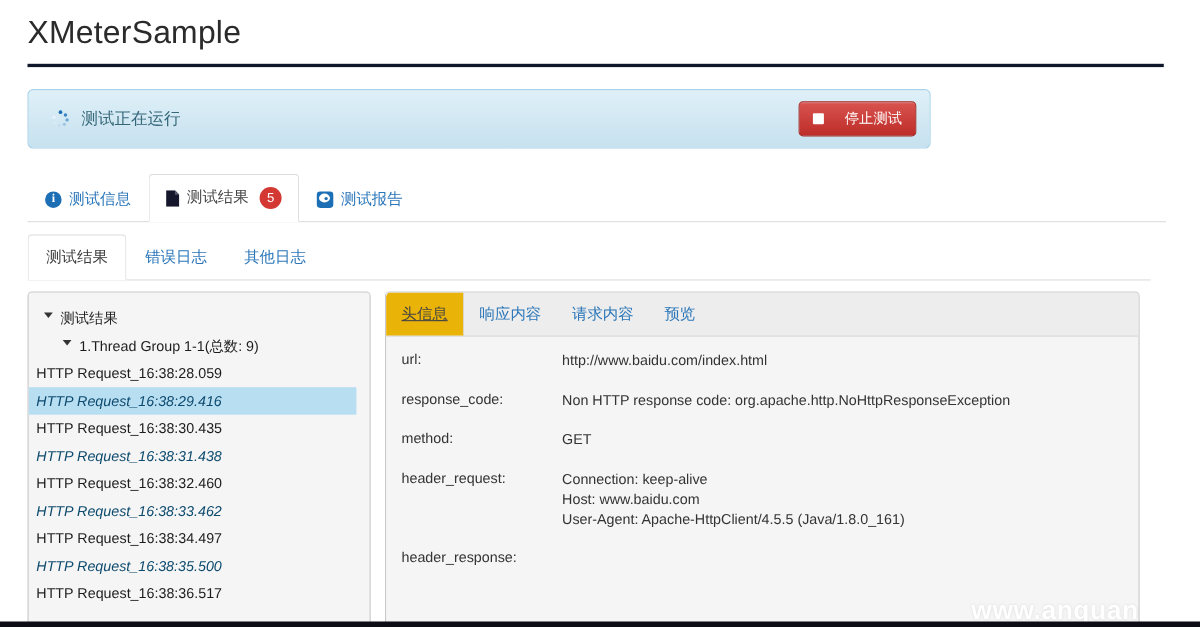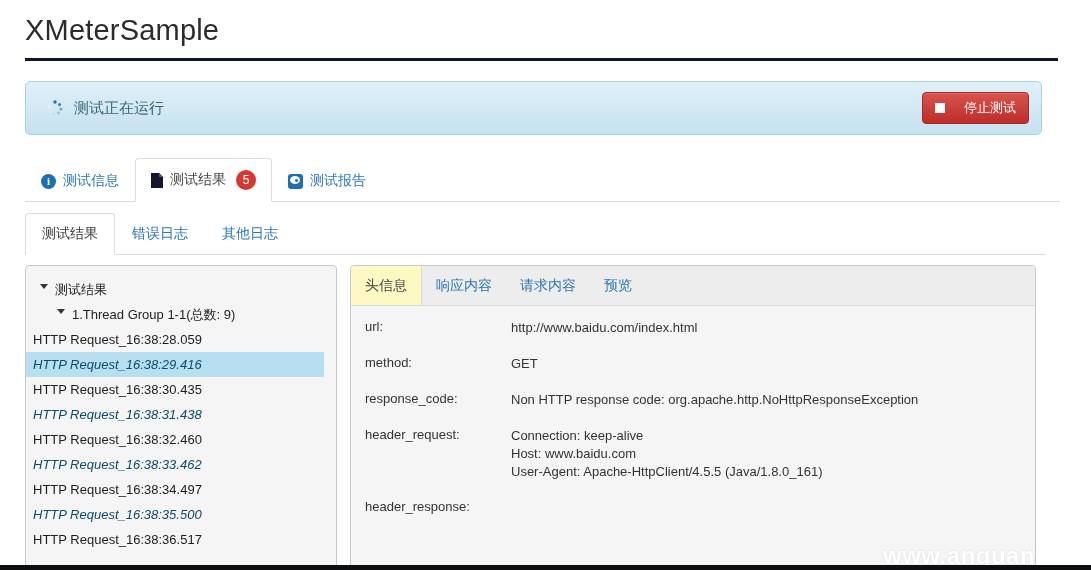--- a/index.html
+++ b/index.html
@@ -5,21 +5,21 @@
   * { margin: 0; padding: 0; box-sizing: border-box; }
   html, body { width: 1091px; height: 570px; overflow: hidden; background: #fff;
     font-family: "Liberation Sans", "DejaVu Sans", sans-serif; }
   .container { margin-left: 25px; position: relative; }
 
   
   .page-title { margin-top: 14px; font-size: 29px; font-weight: 400; color: #2b2b2b;
     padding-bottom: 11px; border-bottom: 3px solid #0f172a; width: 1033px; letter-spacing: 0.2px; }
 
   
-  .alert { width: 1017px; height: 54px; margin-top: 20px; border: 1px solid #a8d2e8;
+  .alert { width: 821px; height: 54px; margin-top: 20px; border: 1px solid #a8d2e8;
     border-radius: 5px; background: linear-gradient(to bottom, #dff0f8, #c6e1ef);
     display: flex; align-items: center; padding: 0 12px 0 20px; }
   .alert-msg { color: #356779; font-size: 15px; margin-left: 10px; flex: 1; }
   .spinner { width: 18px; height: 18px; display: inline-block; }
   .btn-danger { background: linear-gradient(to bottom, #d9534f, #bd2d29); border: 1px solid #a82824;
     border-radius: 4px; color: #fff; font-size: 13px; padding: 6px 12px; cursor: pointer;
     display: flex; align-items: center; gap: 19px; box-shadow: inset 0 1px 0 rgba(255,255,255,0.15); }
   .stop-square { width: 10px; height: 10px; background: #fff; display: inline-block; border-radius: 1px; }
 
   
@@ -62,22 +62,22 @@
   .tree-item { margin-right: 12px; padding-left: 7px; }
   .tree-item.error { color: #0c4a6e; font-style: italic; }
   .tree-item.selected { background: #b8def2; }
 
   .detail-panel { width: 686px; height: 312px; background: #f5f5f5; border: 1px solid #c9c9c9;
     border-radius: 4px; overflow: hidden; position: relative; }
   .detail-tabs { display: flex; background: #ededed; border-bottom: 1px solid #d9d9d9; height: 40px;
     align-items: stretch; }
   .detail-tab { padding: 0 14px; display: flex; align-items: center; font-size: 14px; color: #2a76b9;
     cursor: pointer; }
-  .detail-tab.active { background: #fef9c3; color: #454545; border-right: 1px solid #d9d9d9;
-    border-top-left-radius: 4px; }
+  .detail-tab.active { background: #eab308; color: #454545; border-right: 1px solid #d9d9d9;
+    border-top-left-radius: 4px; text-decoration: underline; }
   .detail-body { padding: 13px 14px 0 14px; }
   .field-row { display: flex; margin-bottom: 18px; font-size: 13px; color: #333; }
   .field-label { width: 146px; flex-shrink: 0; }
   .field-value { white-space: pre-line; line-height: 18px; }
 
   .watermark { position: absolute; left: 532px; bottom: 6px; font-size: 24px; font-weight: bold;
     color: #ffffff; white-space: nowrap; letter-spacing: 0.5px;
     text-shadow: 0 0 2px rgba(210,210,210,0.9); }
 
   
@@ -164,26 +164,26 @@
         <div class="detail-tab">响应内容</div>
         <div class="detail-tab">请求内容</div>
         <div class="detail-tab">预览</div>
       </div>
       <div class="detail-body">
         <div class="field-row">
           <div class="field-label">url:</div>
           <div class="field-value">http://www.baidu.com/index.html</div>
         </div>
         <div class="field-row">
+          <div class="field-label">response_code:</div>
+          <div class="field-value">Non HTTP response code: org.apache.http.NoHttpResponseException</div>
+        </div>
+        <div class="field-row">
           <div class="field-label">method:</div>
           <div class="field-value">GET</div>
-        </div>
-        <div class="field-row">
-          <div class="field-label">response_code:</div>
-          <div class="field-value">Non HTTP response code: org.apache.http.NoHttpResponseException</div>
         </div>
         <div class="field-row">
           <div class="field-label">header_request:</div>
           <div class="field-value">Connection: keep-alive
 Host: www.baidu.com
 User-Agent: Apache-HttpClient/4.5.5 (Java/1.8.0_161)</div>
         </div>
         <div class="field-row">
           <div class="field-label">header_response:</div>
           <div class="field-value"></div>

